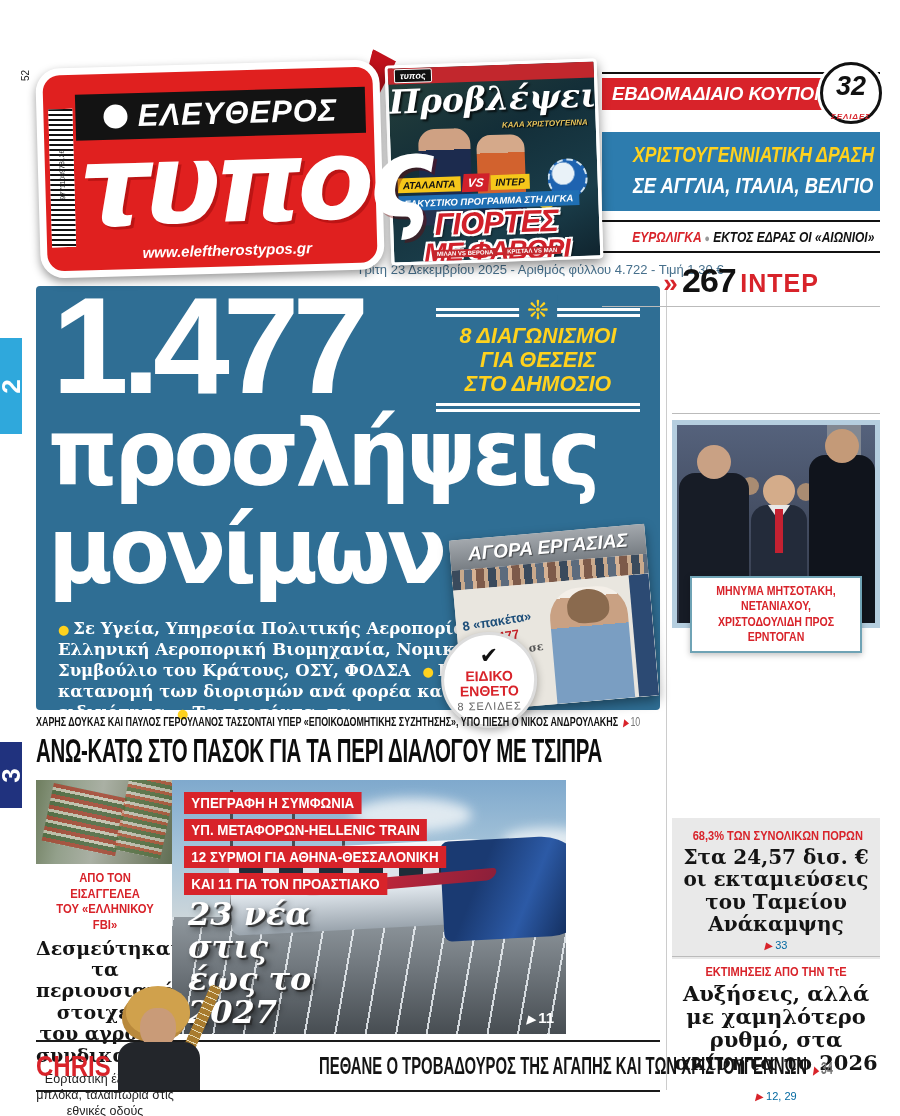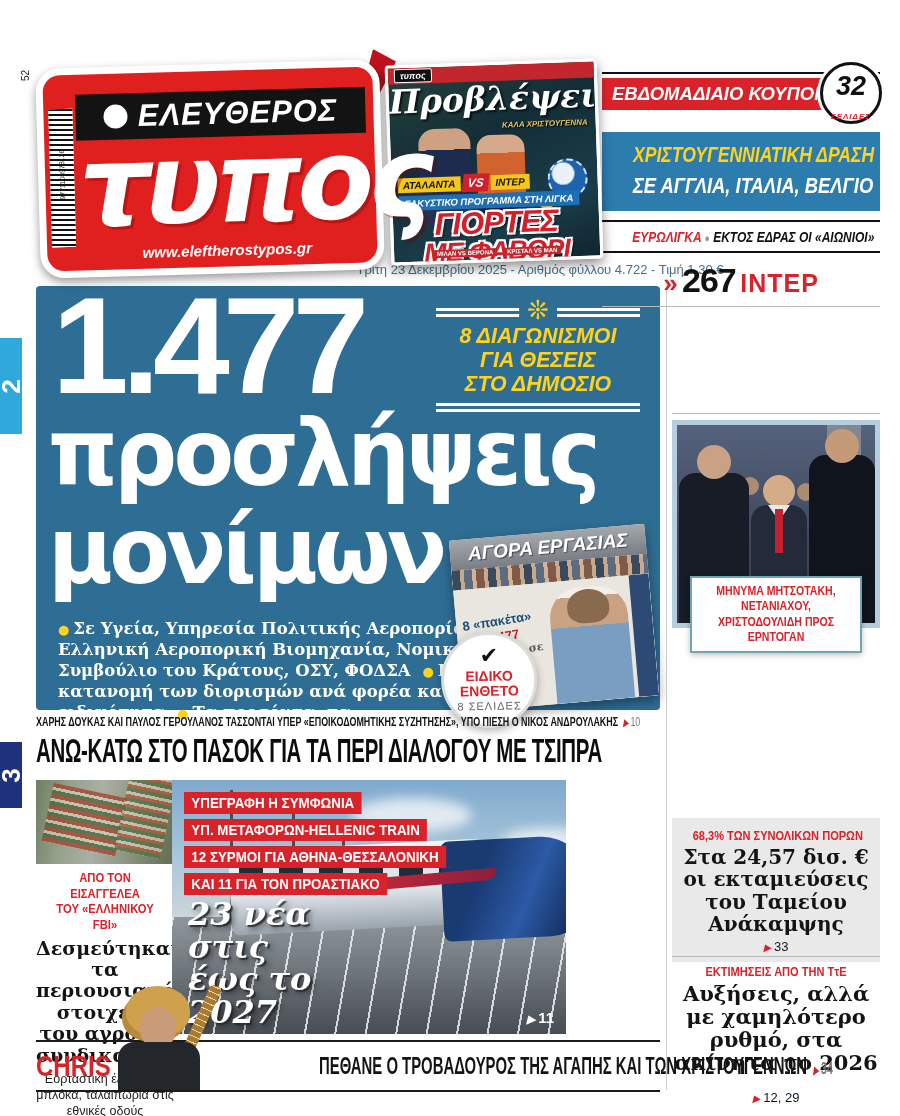--- a/index.html
+++ b/index.html
@@ -143,21 +143,21 @@
     transform:rotate(4deg); }
   .supp-badge .check-icon { display:block; color:#111; font-size:22px; margin-top:8px; }
   .supp-badge .r1 { display:block; color:#d8232a; font-weight:800; font-size:14px; line-height:1.05; }
   .supp-badge .r2 { display:block; color:#666; font-size:11px; letter-spacing:1px; margin-top:2px; }
 
   
   .vsep { position:absolute; left:666px; top:290px; height:800px; width:1px; background:#ccc; }
   .rc-sec { position:absolute; left:672px; width:208px; text-align:center; }
   .rc-kicker { color:#d8232a; font-weight:bold; font-size:13px; white-space:nowrap; transform:scaleX(0.85); }
   .rc-head { font-family:"DejaVu Serif", serif; font-weight:bold; color:#141414; }
-  .pageref { margin-top:6px; font-size:13px; color:#0f172a; }
+  .pageref { margin-top:6px; font-size:11px; color:#0369a1; }
   .pageref .arrow-icon { color:#d8232a; font-size:10px; margin-right:3px; }
   .hsep { position:absolute; left:672px; width:208px; border-top:1px solid #bbb; }
 
   .sec-bank { top:291px; }
   .sec-bank .rc-head { font-size:23px; line-height:1.06; margin-top:3px; }
 
   .photo-card { position:absolute; left:672px; top:420px; width:208px; height:208px;
     background:#b5cedf; padding:5px; }
   .photo { position:relative; width:100%; height:100%; overflow:hidden;
     background:linear-gradient(180deg,#55627c 0%,#414a5e 55%,#333a4a 100%); }

